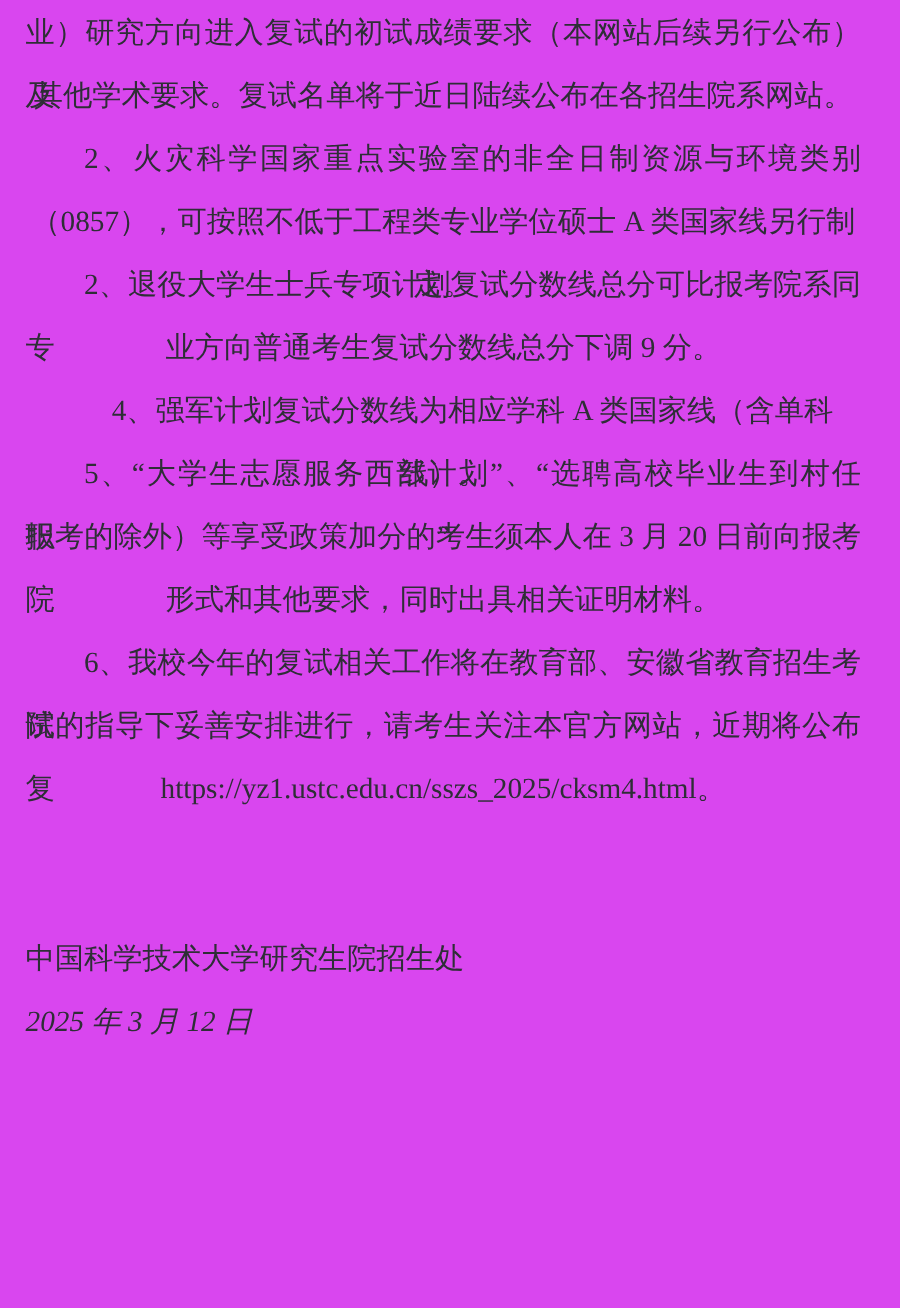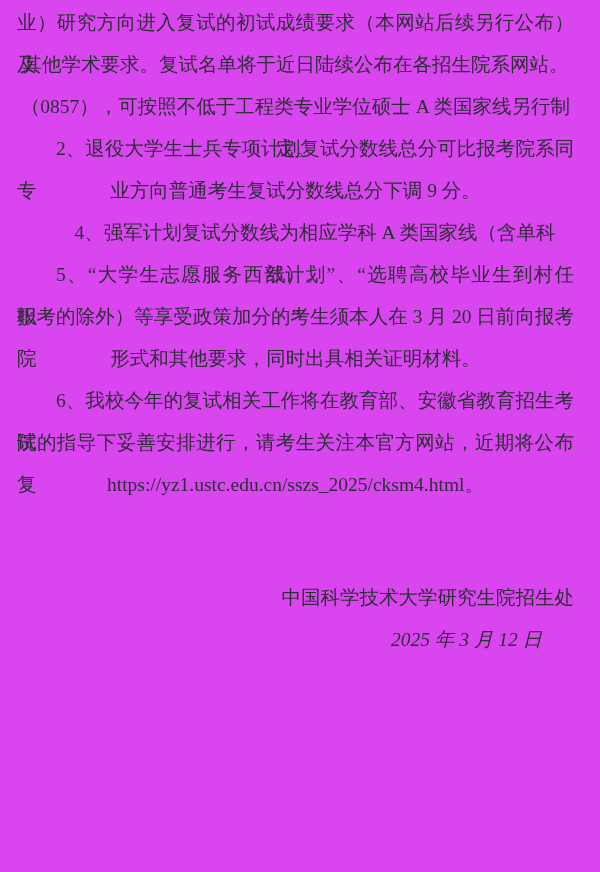--- a/index.html
+++ b/index.html
@@ -27,39 +27,40 @@
   .indent {
     text-indent: 39px;
   }
   .jl {
     text-align: justify;
     text-align-last: justify;
     text-justify: inter-character;
   }
   .sig-block {
     margin-top: 71px;
-    text-align: right;
+    text-align: left;
   }
   .sig-line {
     line-height: 42px;
     height: 42px;
   }
   .date-line {
     line-height: 42px;
     height: 42px;
     padding-right: 32px;
     font-style: italic;
   }
 </style>
 </head>
 <body>
 
 <div class="page">
   <div class="line jl">业）研究方向进入复试的初试成绩要求（本网站后续另行公布）及</div>
   <div class="line">其他学术要求。复试名单将于近日陆续公布在各招生院系网站。</div>
+  <div class="line indent jl">2、火灾科学国家重点实验室的非全日制资源与环境类别</div>
   <div class="line">（0857），可按照不低于工程类专业学位硕士 A 类国家线另行制定。</div>
   <div class="line indent jl">2、退役大学生士兵专项计划复试分数线总分可比报考院系同专</div>
   <div class="line">业方向普通考生复试分数线总分下调 9 分。</div>
   <div class="line indent">4、强军计划复试分数线为相应学科 A 类国家线（含单科线）。</div>
   <div class="line indent jl">5、“大学生志愿服务西部计划”、“选聘高校毕业生到村任职”、</div>
   <div class="line jl">报考的除外）等享受政策加分的考生须本人在 3 月 20 日前向报考院</div>
   <div class="line">形式和其他要求，同时出具相关证明材料。</div>
   <div class="line indent jl">6、我校今年的复试相关工作将在教育部、安徽省教育招生考试</div>
   <div class="line jl">院的指导下妥善安排进行，请考生关注本官方网站，近期将公布复</div>
   <div class="line">https://yz1.ustc.edu.cn/sszs_2025/cksm4.html。</div>

